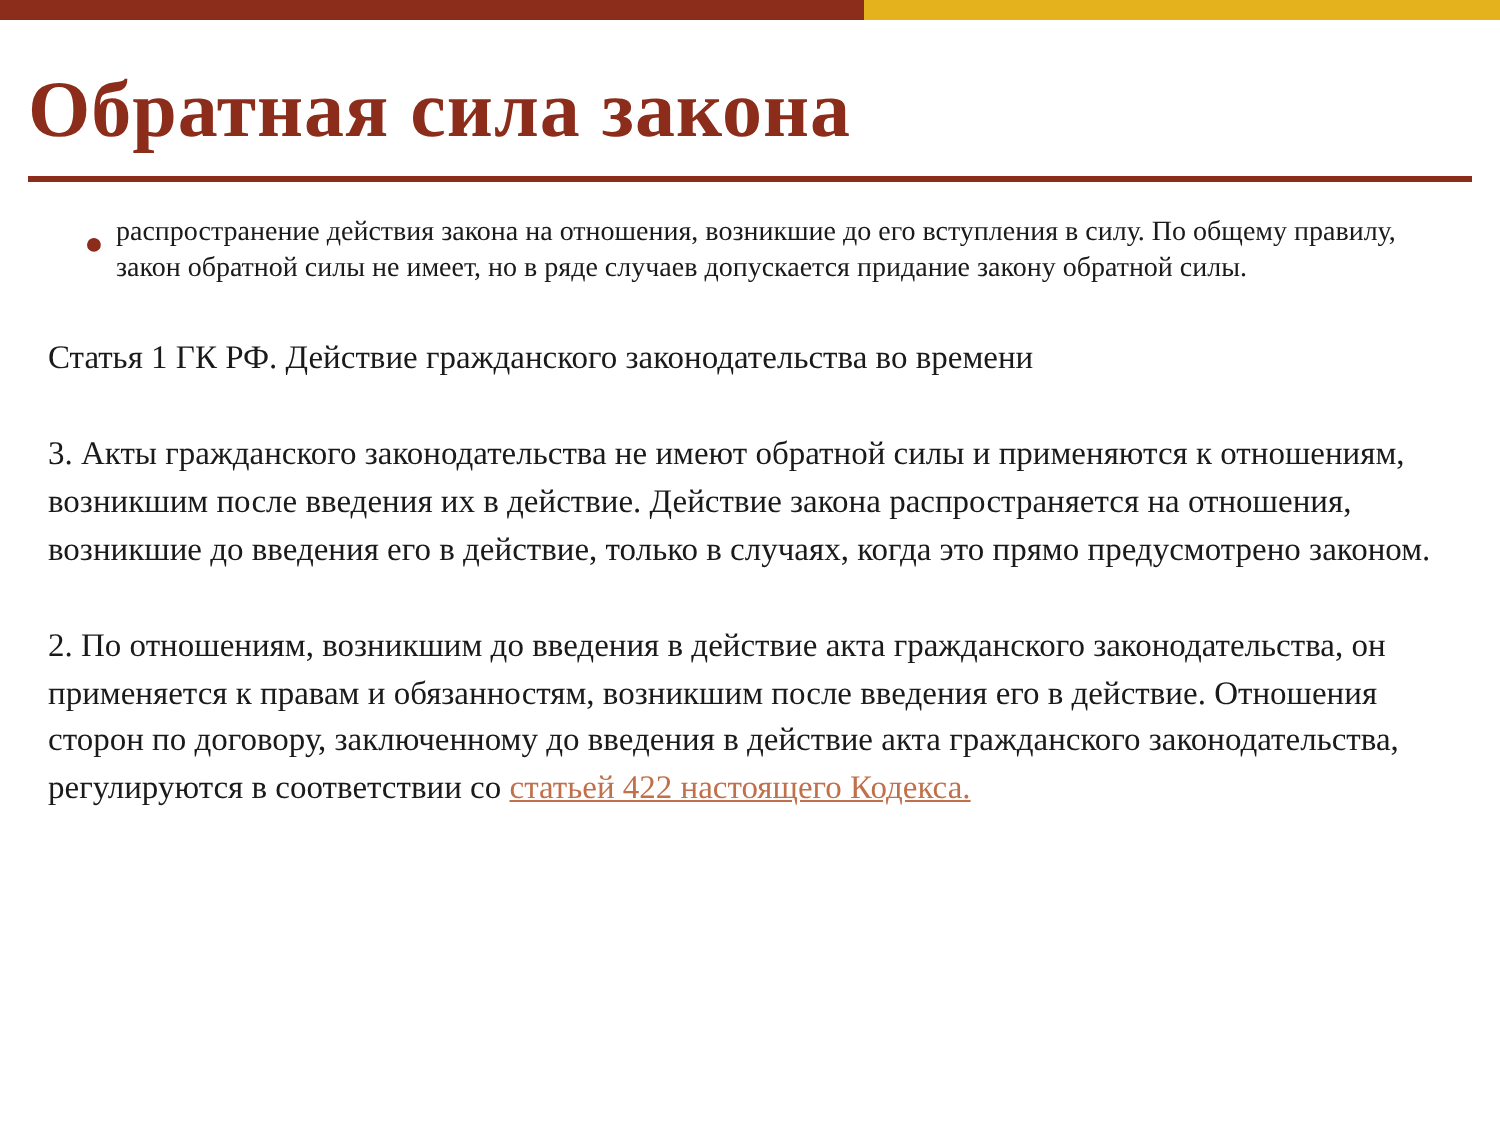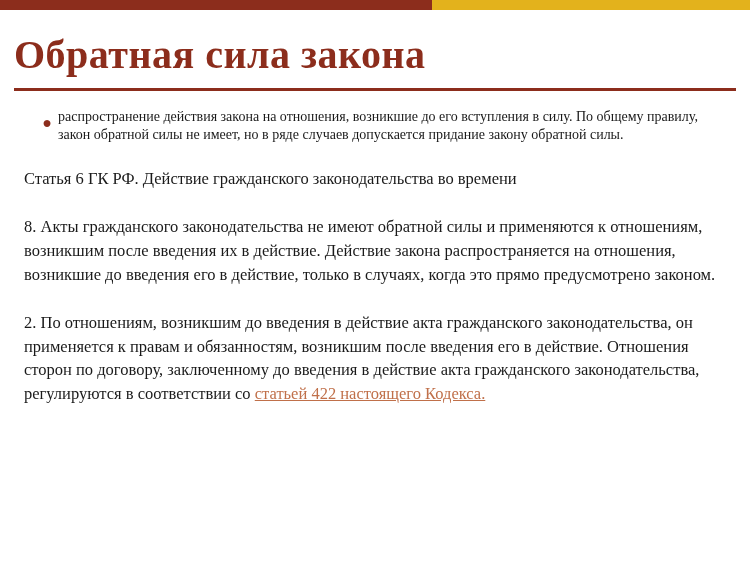--- a/index.html
+++ b/index.html
@@ -129,21 +129,21 @@
   <div class="title">Обратная сила закона</div>
   <div class="title-rule"></div>
 
   <div class="content">
 
     <div class="bullet-row">
       <div class="bullet-dot">●</div>
       <div class="bullet-text">распространение действия закона на отношения, возникшие до его вступления в силу. По общему правилу, закон обратной силы не имеет, но в ряде случаев допускается придание закону обратной силы.</div>
     </div>
 
-    <div class="para heading-note">Статья 6 ГК РФ. Действие гражданского законодательства во времени</div>
+    <div class="para heading-note">Статья 1 ГК РФ. Действие гражданского законодательства во времени</div>
 
-    <div class="para para-1">8. Акты гражданского законодательства не имеют обратной силы и применяются к отношениям, возникшим после введения их в действие. Действие закона распространяется на отношения, возникшие до введения его в действие, только в случаях, когда это прямо предусмотрено законом.</div>
+    <div class="para para-1">3. Акты гражданского законодательства не имеют обратной силы и применяются к отношениям, возникшим после введения их в действие. Действие закона распространяется на отношения, возникшие до введения его в действие, только в случаях, когда это прямо предусмотрено законом.</div>
 
     <div class="para para-2"><span>2. По отношениям, возникшим до введения в действие акта гражданского законодательства, он применяется к правам и обязанностям, возникшим после введения его в действие. Отношения сторон по договору, заключенному до введения в действие акта гражданского законодательства, регулируются в соответствии со </span><a class="link">статьей 422 настоящего Кодекса.</a></div>
 
   </div>
 
 </div>
 
 </body></html>

